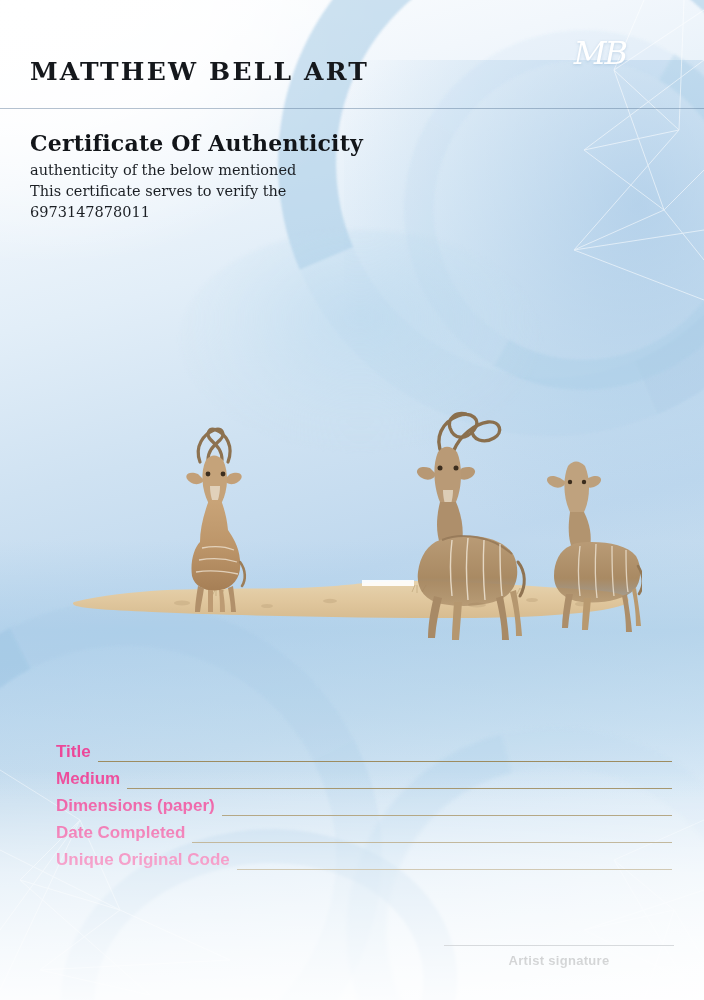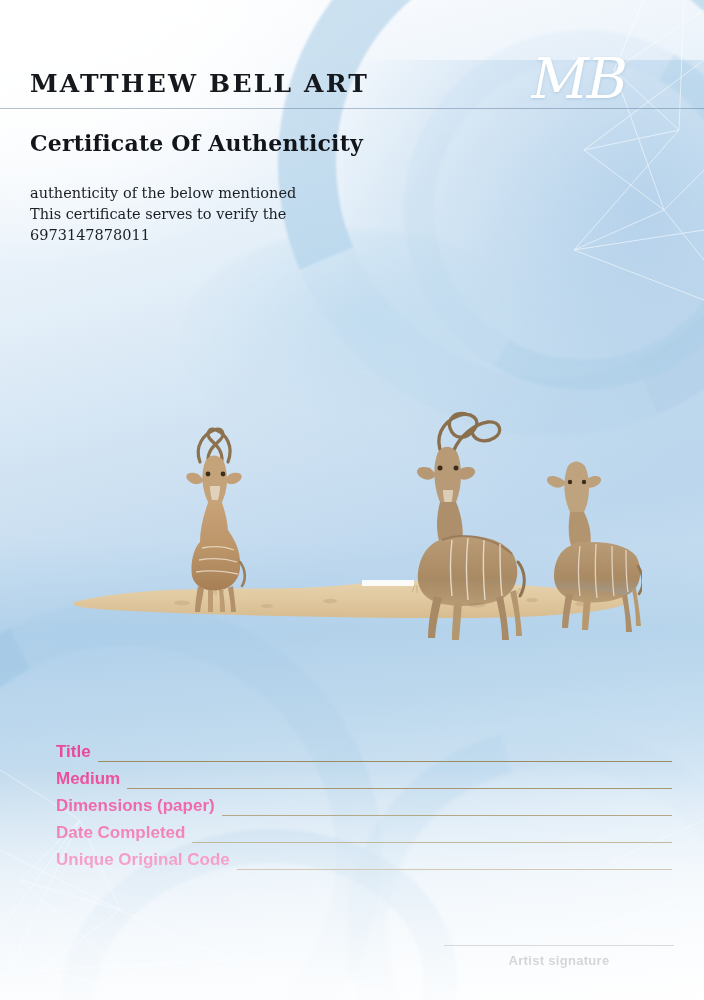--- a/index.html
+++ b/index.html
@@ -126,37 +126,37 @@
     pointer-events: none;
   }
   .lines-tr { right: 0; top: 0; width: 240px; height: 320px; opacity: 0.65; }
   .lines-bl { left: 0; bottom: 0; width: 300px; height: 260px; opacity: 0.55; }
   .lines-br { right: 0; bottom: 0; width: 260px; height: 200px; opacity: 0.45; }
 
   
   .header {
     position: absolute;
     left: 0; top: 0;
-    width: 704px; height: 108px; margin-top: 12px;
+    width: 704px; height: 108px;
   }
   .brand {
     position: absolute;
     left: 30px; top: 57px;
     font-family: "DejaVu Serif", serif;
     font-size: 25px;
     font-weight: bold;
     letter-spacing: 2.2px;
     color: #15181c;
     white-space: nowrap;
   }
   .monogram {
     position: absolute;
     right: 78px; top: 34px;
     font-family: "DejaVu Serif", serif;
-    font-size: 56px;
+    font-size: 32px;
     font-style: italic;
     color: #ffffff;
     letter-spacing: -2px;
     text-shadow: 0 1px 3px rgba(120,160,195,0.35);
   }
   .header-rule {
     position: absolute;
     left: 0; top: 108px;
     width: 704px;
     height: 1px;
@@ -167,21 +167,21 @@
   .intro {
     position: absolute;
     left: 30px; top: 130px;
     width: 470px;
   }
   .intro-title {
     font-family: "DejaVu Serif", serif;
     font-size: 22px;
     font-weight: bold;
     color: #121519;
-    margin: 0 0 27px 0;
+    margin: 0 0 4px 0;
     letter-spacing: 0.2px;
   }
   .intro-line {
     font-family: "DejaVu Serif", serif;
     font-size: 14.5px;
     color: #1b1f24;
     line-height: 21px;
     white-space: nowrap;
   }
 

